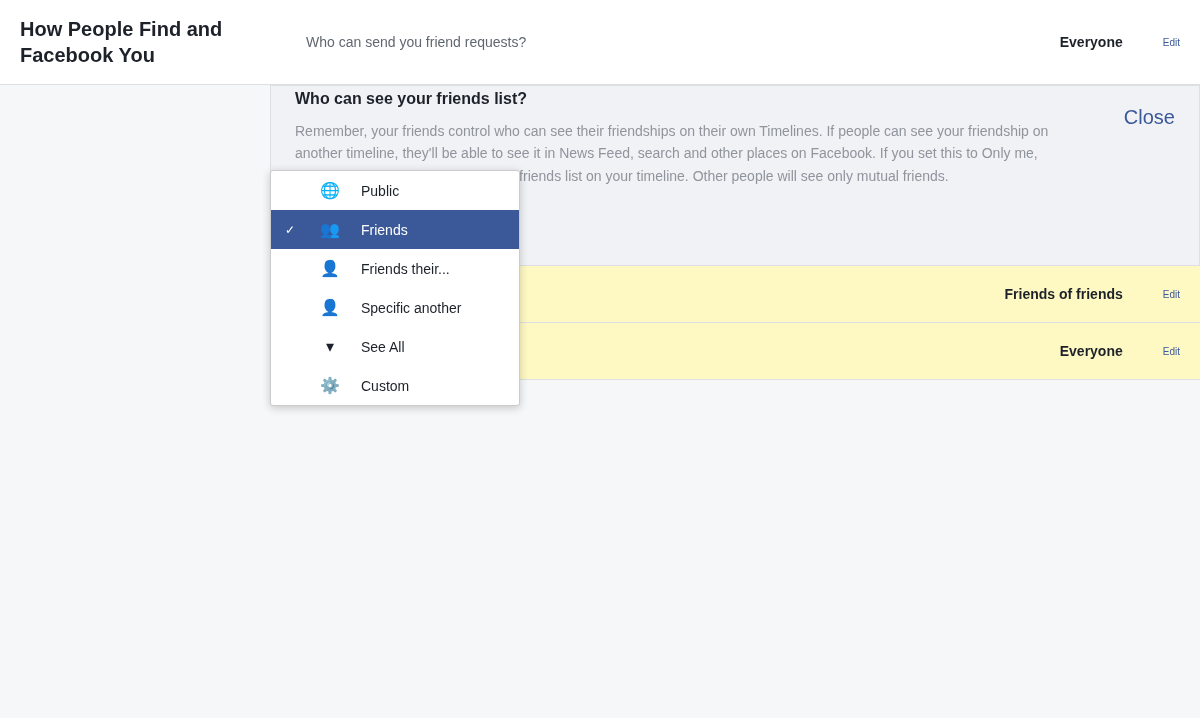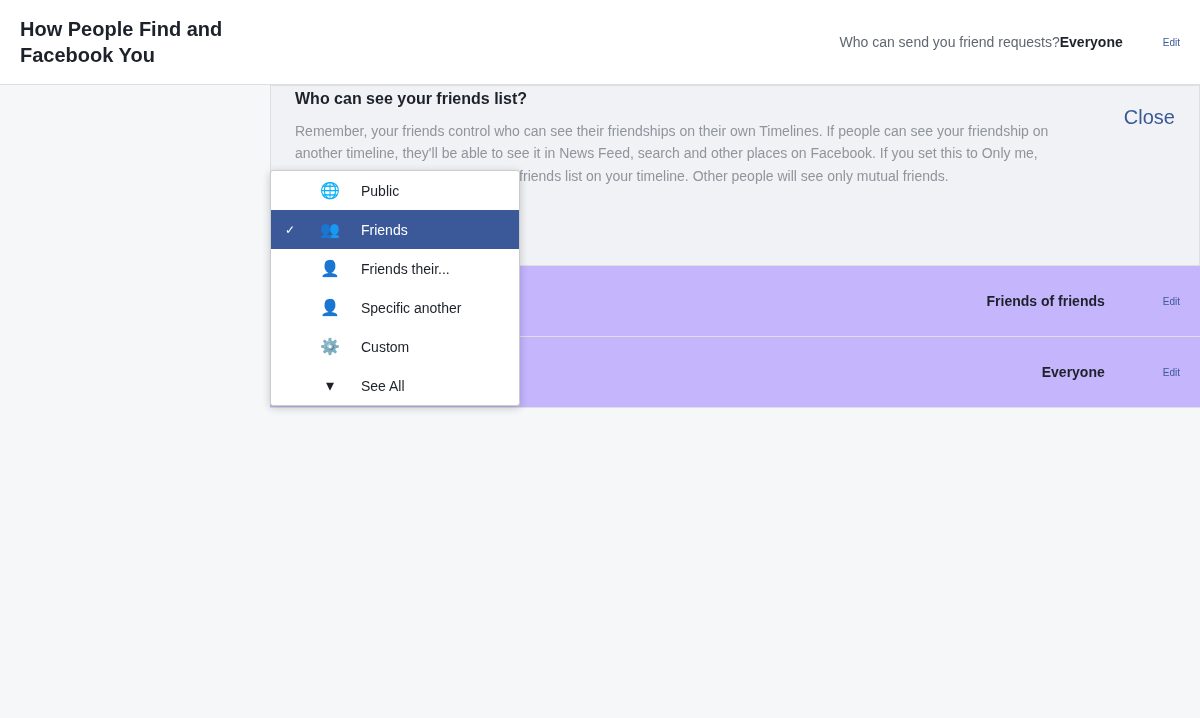--- a/index.html
+++ b/index.html
@@ -33,21 +33,20 @@
       width: 270px;
       flex-shrink: 0;
       line-height: 1.3;
     }
 
     .section-question {
       flex: 1;
       color: #616770;
       font-size: 14px;
       padding-left: 16px;
-      text-align: right;
     }
 
     .section-value {
       font-weight: bold;
       color: #1d2129;
       font-size: 14px;
       margin-right: 40px;
     }
 
     .edit-link {
@@ -154,25 +153,24 @@
     .dropdown-item .checkmark {
       font-size: 12px;
       width: 14px;
       flex-shrink: 0;
     }
 
     
     .info-row {
       display: flex;
       align-items: center;
-      padding: 27px 20px;
-      background: #c4b5fd;
+      padding: 20px 20px;
+      background: #fef9c3;
       border-bottom: 1px solid #dddfe2;
       margin-left: 270px;
-      gap: 18px;
     }
 
     .info-row-question {
       flex: 1;
       color: #616770;
       font-size: 14px;
     }
 
     .info-row-value {
       font-weight: bold;
@@ -240,28 +238,28 @@
 
     <div class="dropdown-item">
       <span class="checkmark"></span>
       <span class="item-icon specific-friends-icon"></span>
       <span>Specific another</span>
     </div>
 
 
     <div class="dropdown-item">
       <span class="checkmark"></span>
+      <span class="item-icon see-all-icon"></span>
+      <span>See All</span>
+    </div>
+
+    <div class="dropdown-item">
+      <span class="checkmark"></span>
       <span class="item-icon custom-icon"></span>
       <span>Custom</span>
-    </div>
-
-    <div class="dropdown-item">
-      <span class="checkmark"></span>
-      <span class="item-icon see-all-icon"></span>
-      <span>See All</span>
     </div>
 
   </div>
 
   <div class="info-row">
     <div class="info-row-question">...ing the email</div>
     <div class="info-row-value">Friends of friends</div>
     <a class="edit-link">Edit</a>
   </div>
 

